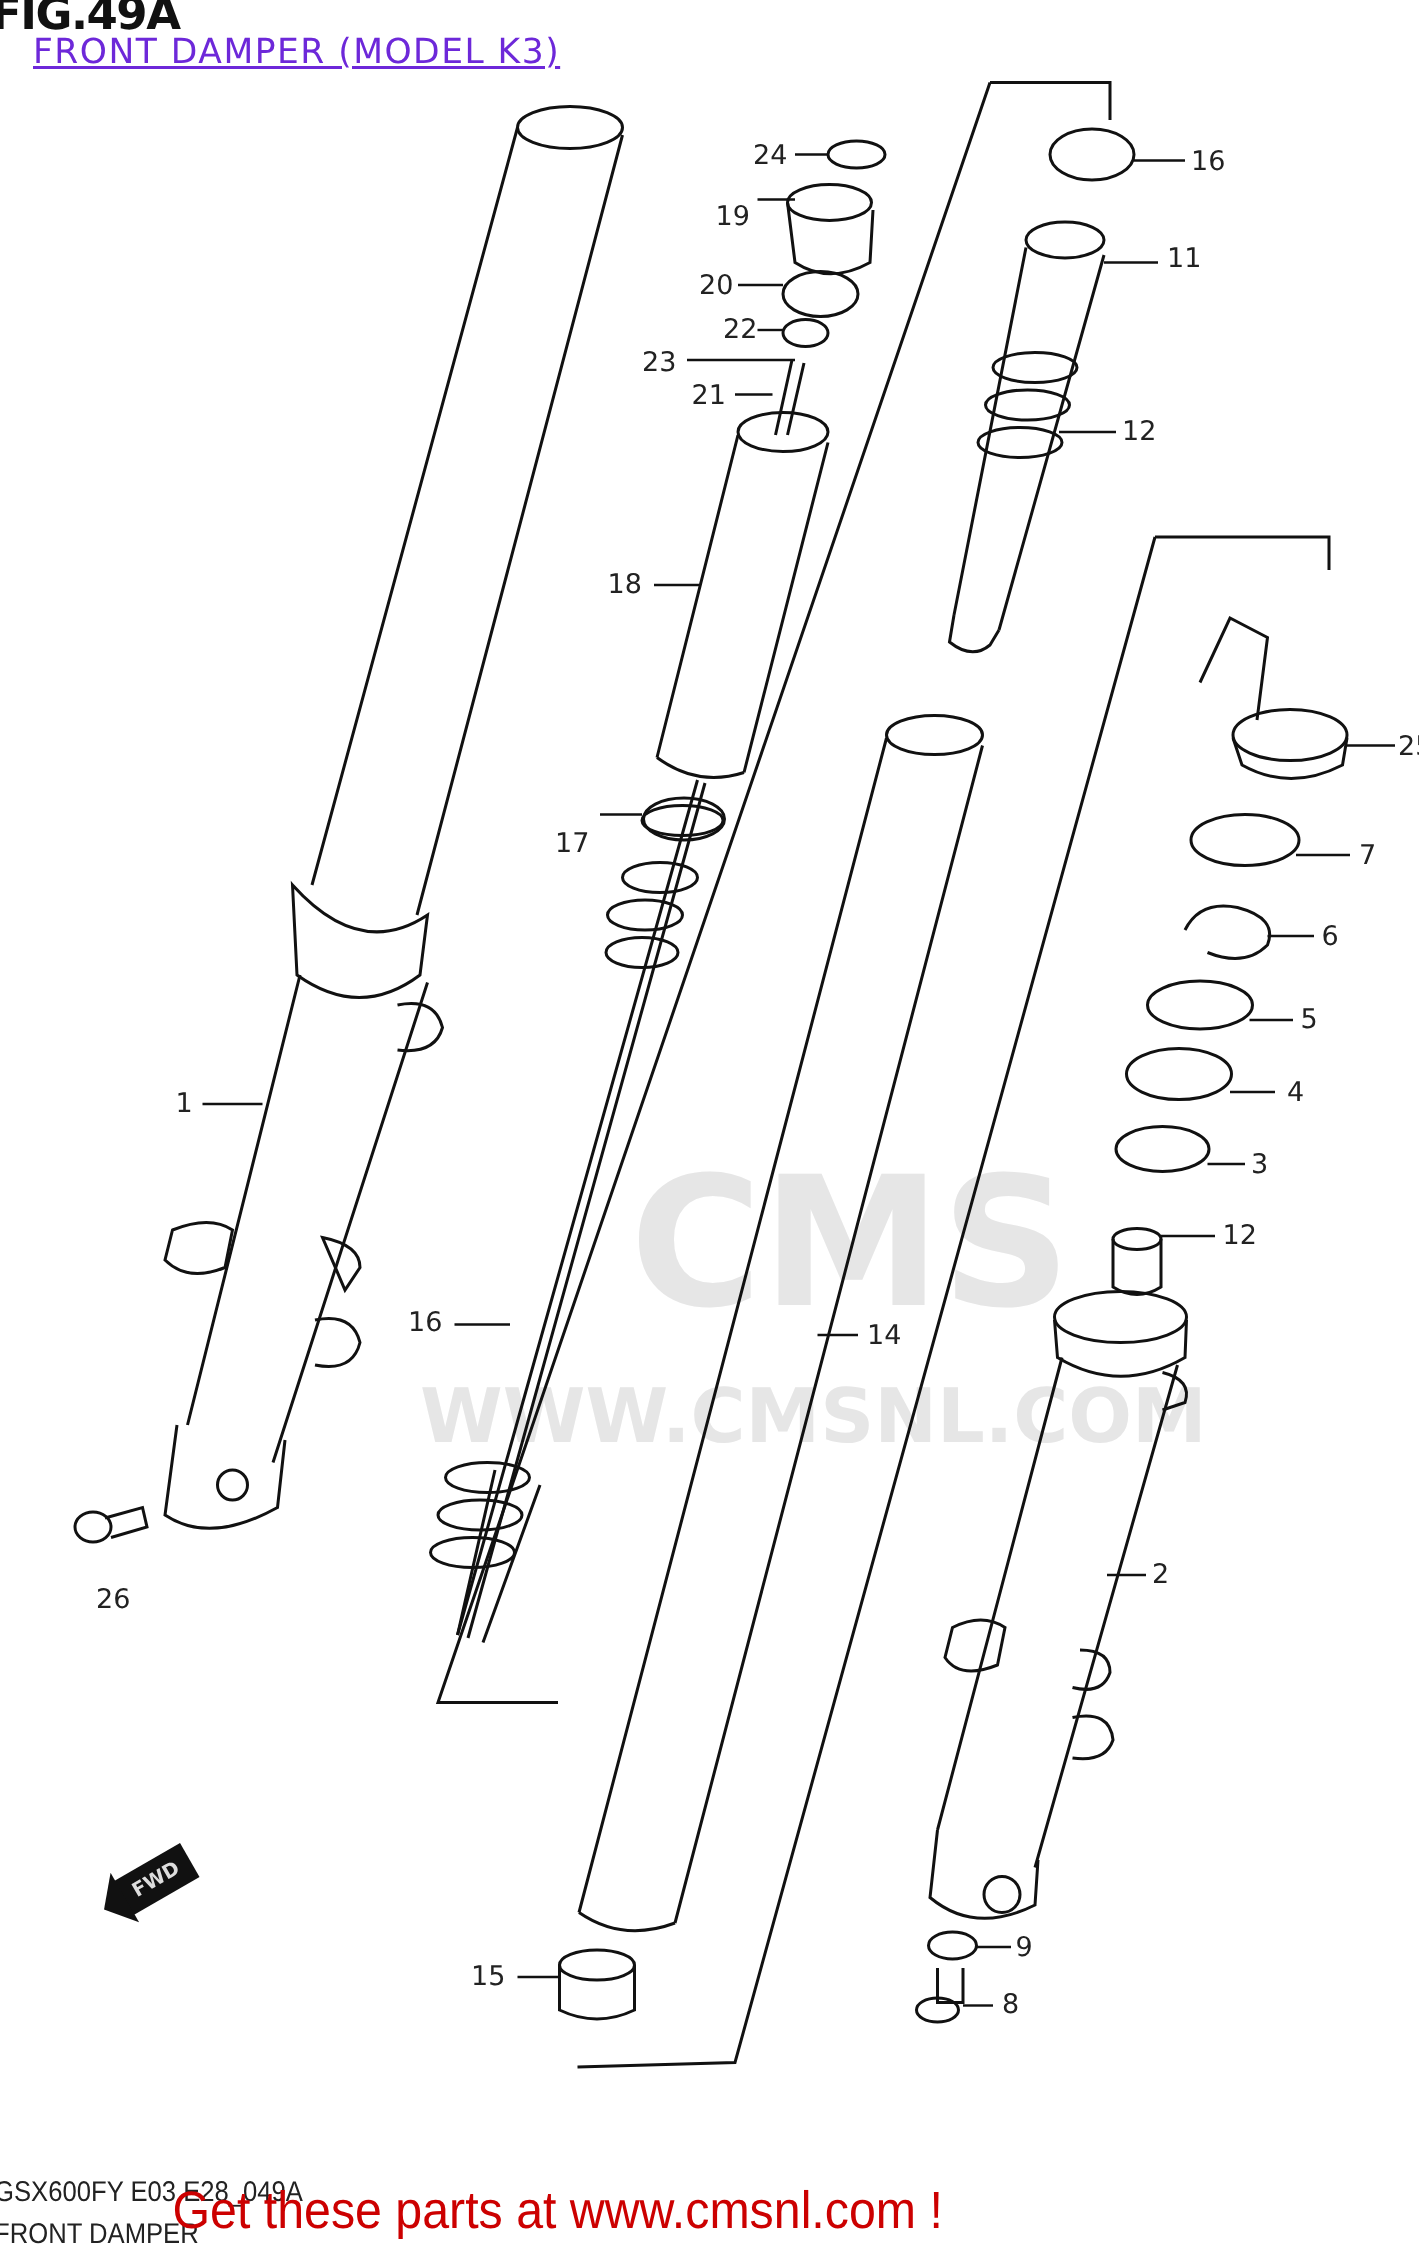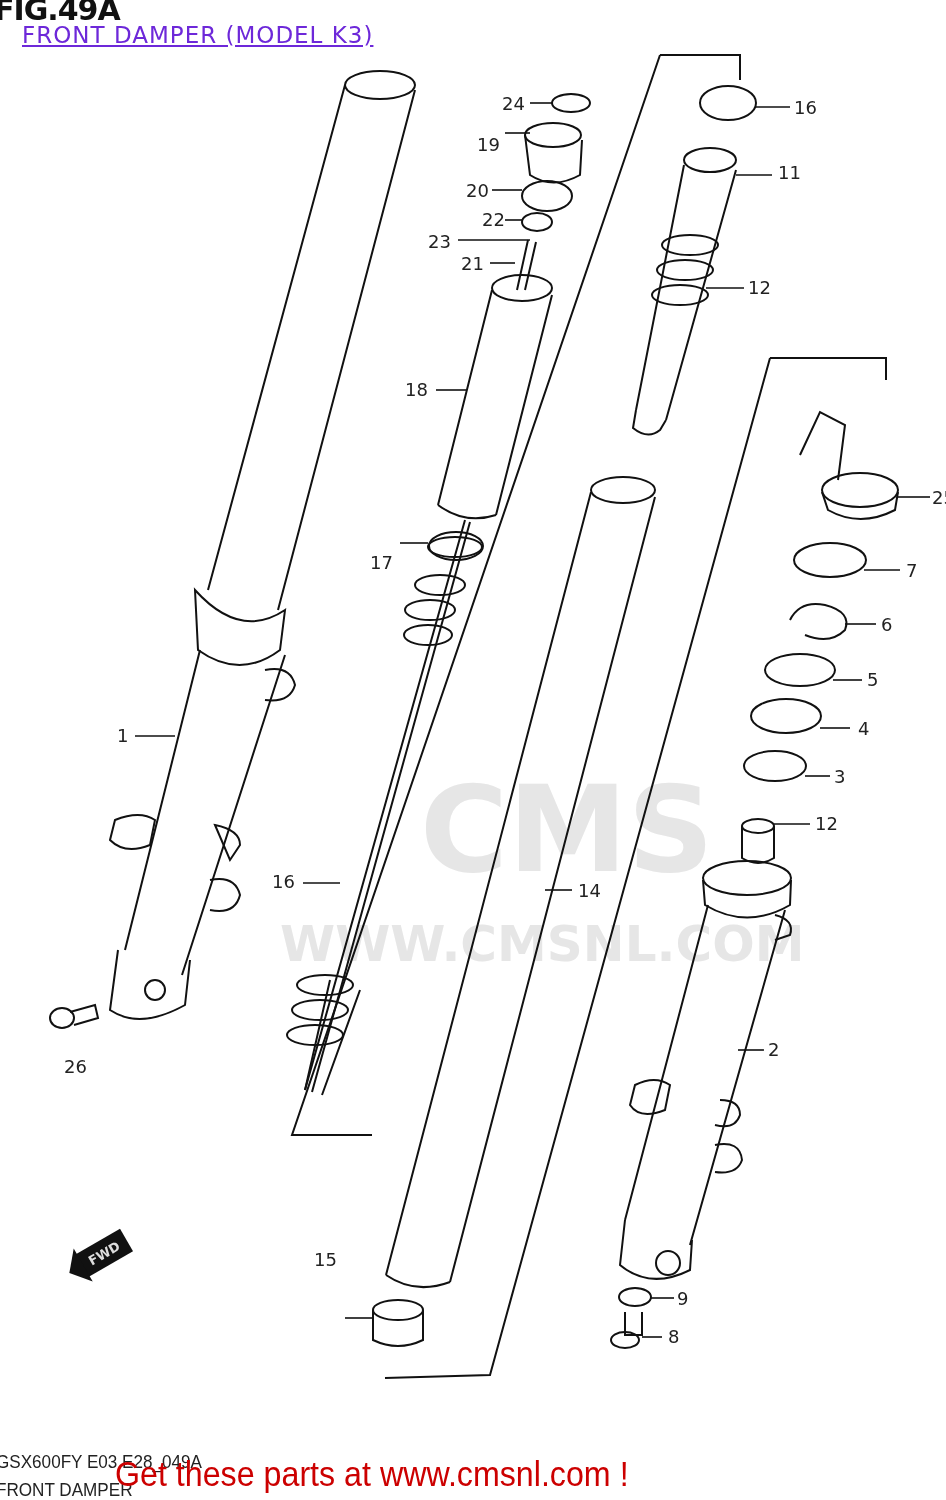--- a/index.html
+++ b/index.html
@@ -176,21 +176,21 @@
 <div class="lbl" style="left:867px;top:671px;">5</div>
 <div class="lbl" style="left:858px;top:720px;">4</div>
 <div class="lbl" style="left:834px;top:768px;">3</div>
 <div class="lbl" style="left:815px;top:815px;">12</div>
 <div class="lbl" style="left:117px;top:727px;">1</div>
 <div class="lbl" style="left:272px;top:873px;text-align:right;">16</div>
 <div class="lbl" style="left:578px;top:882px;">14</div>
 <div class="lbl" style="left:768px;top:1041px;">2</div>
 <div class="lbl" style="left:64px;top:1058px;">26</div>
 <div class="lbl" style="left:677px;top:1290px;">9</div>
-<div class="lbl" style="left:314px;top:1251px;">15</div>
+<div class="lbl" style="left:314px;top:1309px;">15</div>
 <div class="lbl" style="left:668px;top:1328px;">8</div>
 
 <div class="fwd">
     <span>FWD</span>
   </div>
 
 <div class="foot1">GSX600FY E03 E28_049A</div>
 <div class="foot2">FRONT DAMPER</div>
 <div class="promo">Get these parts at www.cmsnl.com !</div>
 

